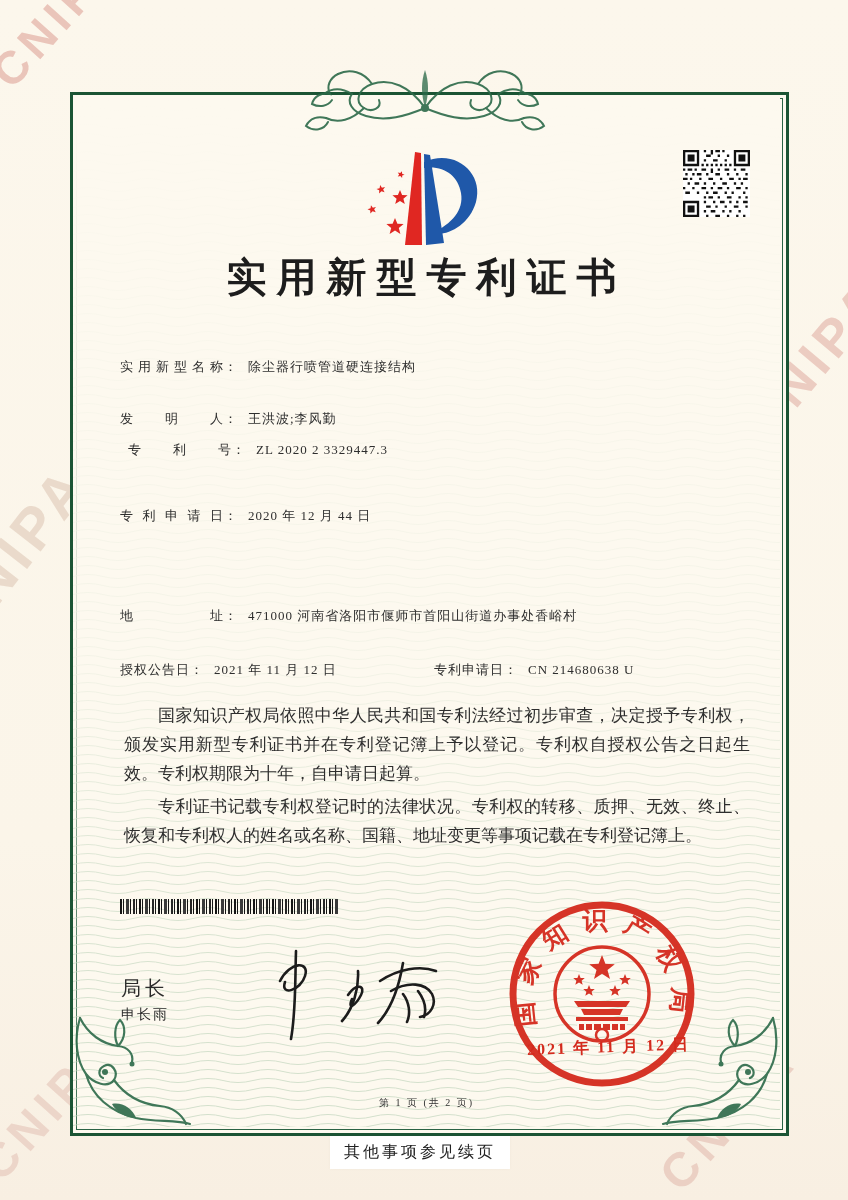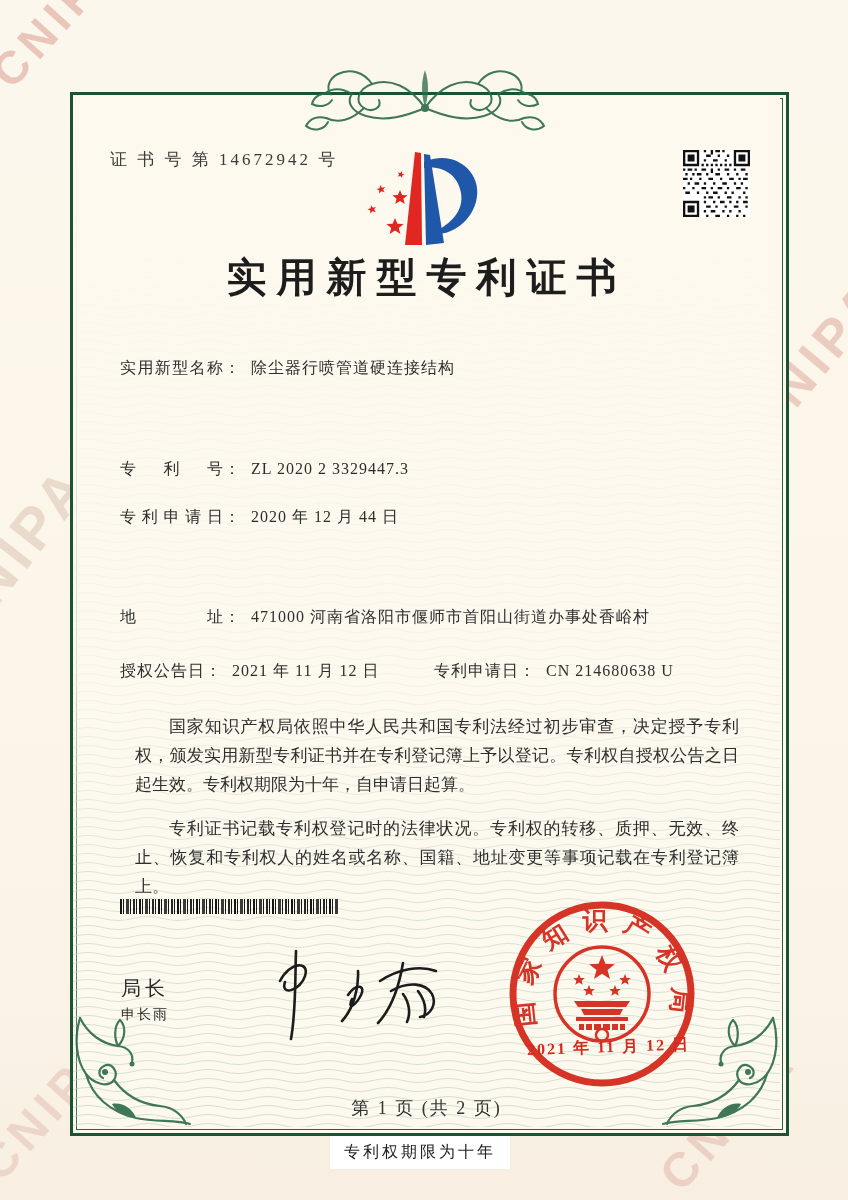--- a/index.html
+++ b/index.html
@@ -8,31 +8,31 @@
   
   .wm{position:absolute;font-family:"Liberation Sans","DejaVu Sans",sans-serif;font-weight:700;letter-spacing:6px;pointer-events:none;white-space:nowrap;}
   
   .frame{position:absolute;left:70px;top:92px;width:713px;height:1038px;border:3px solid #1b5434;background:#fdf9ef;}
   .frame-inner{position:absolute;left:3px;top:3px;right:3px;bottom:3px;border:1px solid #2a6344;}
   .waves{position:absolute;left:0;top:0;}
   
   .abs{position:absolute;}
   .certno{left:110px;top:148px;font-size:17px;letter-spacing:3px;color:#3a3a3a;}
   .title{left:70px;top:250px;width:713px;text-align:center;font-size:40px;font-weight:700;letter-spacing:10px;color:#1d1d1d;}
-  .field{left:120px;width:640px;font-size:16px;letter-spacing:1px;color:#2e2e2e;white-space:nowrap;}
+  .field{left:120px;width:640px;font-size:13px;letter-spacing:1px;color:#2e2e2e;white-space:nowrap;}
   .fl{display:inline-block;width:104px;text-align:justify;text-align-last:justify;vertical-align:top;}
   .fv{margin-left:10px;}
   .grant2{position:absolute;left:314px;top:0;white-space:nowrap;}
   .paras{left:120px;top:697px;width:634px;font-size:17px;line-height:29px;text-align:justify;color:#2e2e2e;}
-  .paras p{margin:15px;text-indent:2em;}
+  .paras p{margin:4px;text-indent:2em;}
   .barcode{left:120px;top:899px;width:218px;height:15px;
     background:repeating-linear-gradient(90deg,#151515 0 2px,rgba(0,0,0,0) 2px 3px,#151515 3px 4px,rgba(0,0,0,0) 4px 6px,#3a3a3a 6px 9px,rgba(0,0,0,0) 9px 10px,#151515 10px 11px,rgba(0,0,0,0) 11px 13px,#262626 13px 15px,rgba(0,0,0,0) 15px 16px,#151515 16px 17px,rgba(0,0,0,0) 17px 19px);}
   .sig-title{left:121px;top:975px;font-size:20px;letter-spacing:4px;}
   .sig-name{left:121px;top:1006px;font-size:14px;letter-spacing:2px;}
-  .pageno{left:70px;top:1096px;width:713px;text-align:center;font-size:18px;letter-spacing:2px;color:#333;}
+  .pageno{left:70px;top:1096px;width:713px;text-align:center;font-size:10px;letter-spacing:2px;color:#333;}
   .footnote{left:330px;top:1136px;background:#ffffff;padding:6px 14px;font-size:16px;letter-spacing:3px;color:#222;box-shadow:0 0 4px rgba(0,0,0,0.03);}
   .seal-date{left:527px;top:1037px;width:170px;font-size:16px;letter-spacing:2px;color:#d42a1d;transform:rotate(-2deg);font-weight:700;}
   .qr{left:683px;top:150px;}
   .logo{left:358px;top:140px;}
   .sealwrap{left:505px;top:897px;opacity:.95;}
   .signature{left:252px;top:945px;}
   .ornament-top{left:294px;top:58px;}
   .corner{position:absolute;}
 </style>
 </head>
@@ -103,21 +103,20 @@
       <path d="M14,62 C20,84 38,100 64,106 C84,110 104,108 118,112"></path>
       <path d="M42,68 C52,82 68,92 88,94 C100,95 110,102 114,112"></path>
       <path d="M8,6 C16,22 30,32 46,34 C56,35 62,42 60,50"></path>
       <path d="M46,34 C54,26 54,14 48,8 C42,14 42,26 46,34"></path>
       <path d="M64,106 C60,96 50,90 40,92 C44,100 54,106 64,106" fill="#2c6a49" stroke="none"></path>
       <circle cx="33" cy="60" r="3" fill="#2c6a49" stroke="none"></circle>
       <circle cx="60" cy="52" r="2.5" fill="#2c6a49" stroke="none"></circle>
     </g>
   </svg>
 
-  <div class="abs certno">证 书 号 第 14672942 号</div>
 
   <svg class="abs qr" width="67" height="67" viewBox="0 0 29 29">
     <rect width="29" height="29" fill="#ffffff"></rect>
     <g fill="#111111">
       <path d="M0,0h7v7h-7z M22,0h7v7h-7z M0,22h7v7h-7z"></path>
       <path d="M1,1h5v5h-5z M23,1h5v5h-5z M1,23h5v5h-5z" fill="#ffffff"></path>
       <path d="M2,2h3v3h-3z M24,2h3v3h-3z M2,24h3v3h-3z"></path>
       <path d="M9,0h1v1h-1z M12,0h1v2h-1z M14,0h2v1h-2z M17,0h1v1h-1z M10,2h2v1h-2z M15,2h1v1h-1z M19,2h1v1h-1z M9,4h1v1h-1z M13,4h2v1h-2z M18,4h1v1h-1z M8,6h1v1h-1z M10,6h1v1h-1z M12,6h1v1h-1z M14,6h1v1h-1z M16,6h1v1h-1z M18,6h1v1h-1z M20,6h1v1h-1z M0,8h1v1h-1z M2,8h2v1h-2z M5,8h1v1h-1z M8,8h2v1h-2z M12,8h1v2h-1z M15,8h1v1h-1z M18,8h2v1h-2z M22,8h1v1h-1z M25,8h2v1h-2z M1,10h1v1h-1z M4,10h1v1h-1z M6,10h2v1h-2z M10,10h1v1h-1z M14,10h2v1h-2z M19,10h1v1h-1z M23,10h1v1h-1z M27,10h1v1h-1z M0,12h2v1h-2z M3,12h1v1h-1z M7,12h1v1h-1z M11,12h2v1h-2z M16,12h1v1h-1z M20,12h2v1h-2z M24,12h1v1h-1z M26,12h2v1h-2z M2,14h1v1h-1z M5,14h2v1h-2z M9,14h1v1h-1z M13,14h1v1h-1z M17,14h2v1h-2z M22,14h1v1h-1z M25,14h1v1h-1z M0,16h1v1h-1z M4,16h1v1h-1z M8,16h2v1h-2z M12,16h1v1h-1z M15,16h2v1h-2z M19,16h1v1h-1z M23,16h2v1h-2z M27,16h1v1h-1z M1,18h2v1h-2z M6,18h1v1h-1z M10,18h1v1h-1z M13,18h2v1h-2z M18,18h1v1h-1z M21,18h1v1h-1z M26,18h1v1h-1z M9,20h1v1h-1z M11,20h2v1h-2z M15,20h1v1h-1z M19,20h2v1h-2z M24,20h1v1h-1z M27,20h1v1h-1z M9,22h1v1h-1z M13,22h1v1h-1z M16,22h2v1h-2z M20,22h1v1h-1z M23,22h1v1h-1z M26,22h2v1h-2z M10,24h2v1h-2z M14,24h1v1h-1z M18,24h1v1h-1z M22,24h2v1h-2z M27,24h1v1h-1z M9,26h1v1h-1z M12,26h2v1h-2z M17,26h1v1h-1z M20,26h1v1h-1z M24,26h1v1h-1z M10,28h1v1h-1z M14,28h2v1h-2z M19,28h1v1h-1z M23,28h1v1h-1z M26,28h1v1h-1z"></path>
     </g>
   </svg>
@@ -133,21 +132,24 @@
       <polygon points="14,65 15.2,67.9 18.4,68 16,69.9 16.8,73 14,71.2 11.2,73 12,69.9 9.6,68 12.8,67.9" transform="rotate(-15 14 69)"></polygon>
       <polygon points="37,78 39.4,83.7 45.6,84 40.8,88 42.4,94 37,90.6 31.6,94 33.2,88 28.4,84 34.6,83.7"></polygon>
     </g>
   </svg>
 
   <div class="abs title">实用新型专利证书</div>
 
   <div class="abs field" style="top:358px;">
     <span class="fl">实用新型名称</span><span>：</span><span class="fv">除尘器行喷管道硬连接结构</span>
   </div>
-  <div class="abs field" style="top:459px;">
+  <div class="abs field" style="top:410px;">
+    <span class="fl">发明人</span><span>：</span><span class="fv">王洪波;李风勤</span>
+  </div>
+  <div class="abs field" style="top:441px;margin-left:8px;">
     <span class="fl">专利号</span><span>：</span><span class="fv">ZL 2020 2 3329447.3</span>
   </div>
   <div class="abs field" style="top:507px;">
     <span class="fl">专利申请日</span><span>：</span><span class="fv">2020 年 12 月 44 日</span>
   </div>
   <div class="abs field" style="top:607px;">
     <span class="fl">地址</span><span>：</span><span class="fv">471000  河南省洛阳市偃师市首阳山街道办事处香峪村</span>
   </div>
 
   <div class="abs field" style="top:661px;">
@@ -204,15 +206,15 @@
         <path d="M73,126 h48 v8 h-48 z M80,127 v6 M88,127 v6 M97,127 v6 M106,127 v6 M114,127 v6" stroke="#fdf9ef" stroke-width="2"></path>
         <circle cx="97" cy="138" r="6" fill="none" stroke="#d42a1d" stroke-width="2.5"></circle>
       </g>
     </g>
   </svg>
 
   <div class="abs seal-date">2021 年 11 月 12 日</div>
 
   <div class="abs pageno">第 1 页 (共 2 页)</div>
 
-  <div class="abs footnote">专利权期限为十年</div>
+  <div class="abs footnote">其他事项参见续页</div>
 
 </div>
 
 </body></html>

